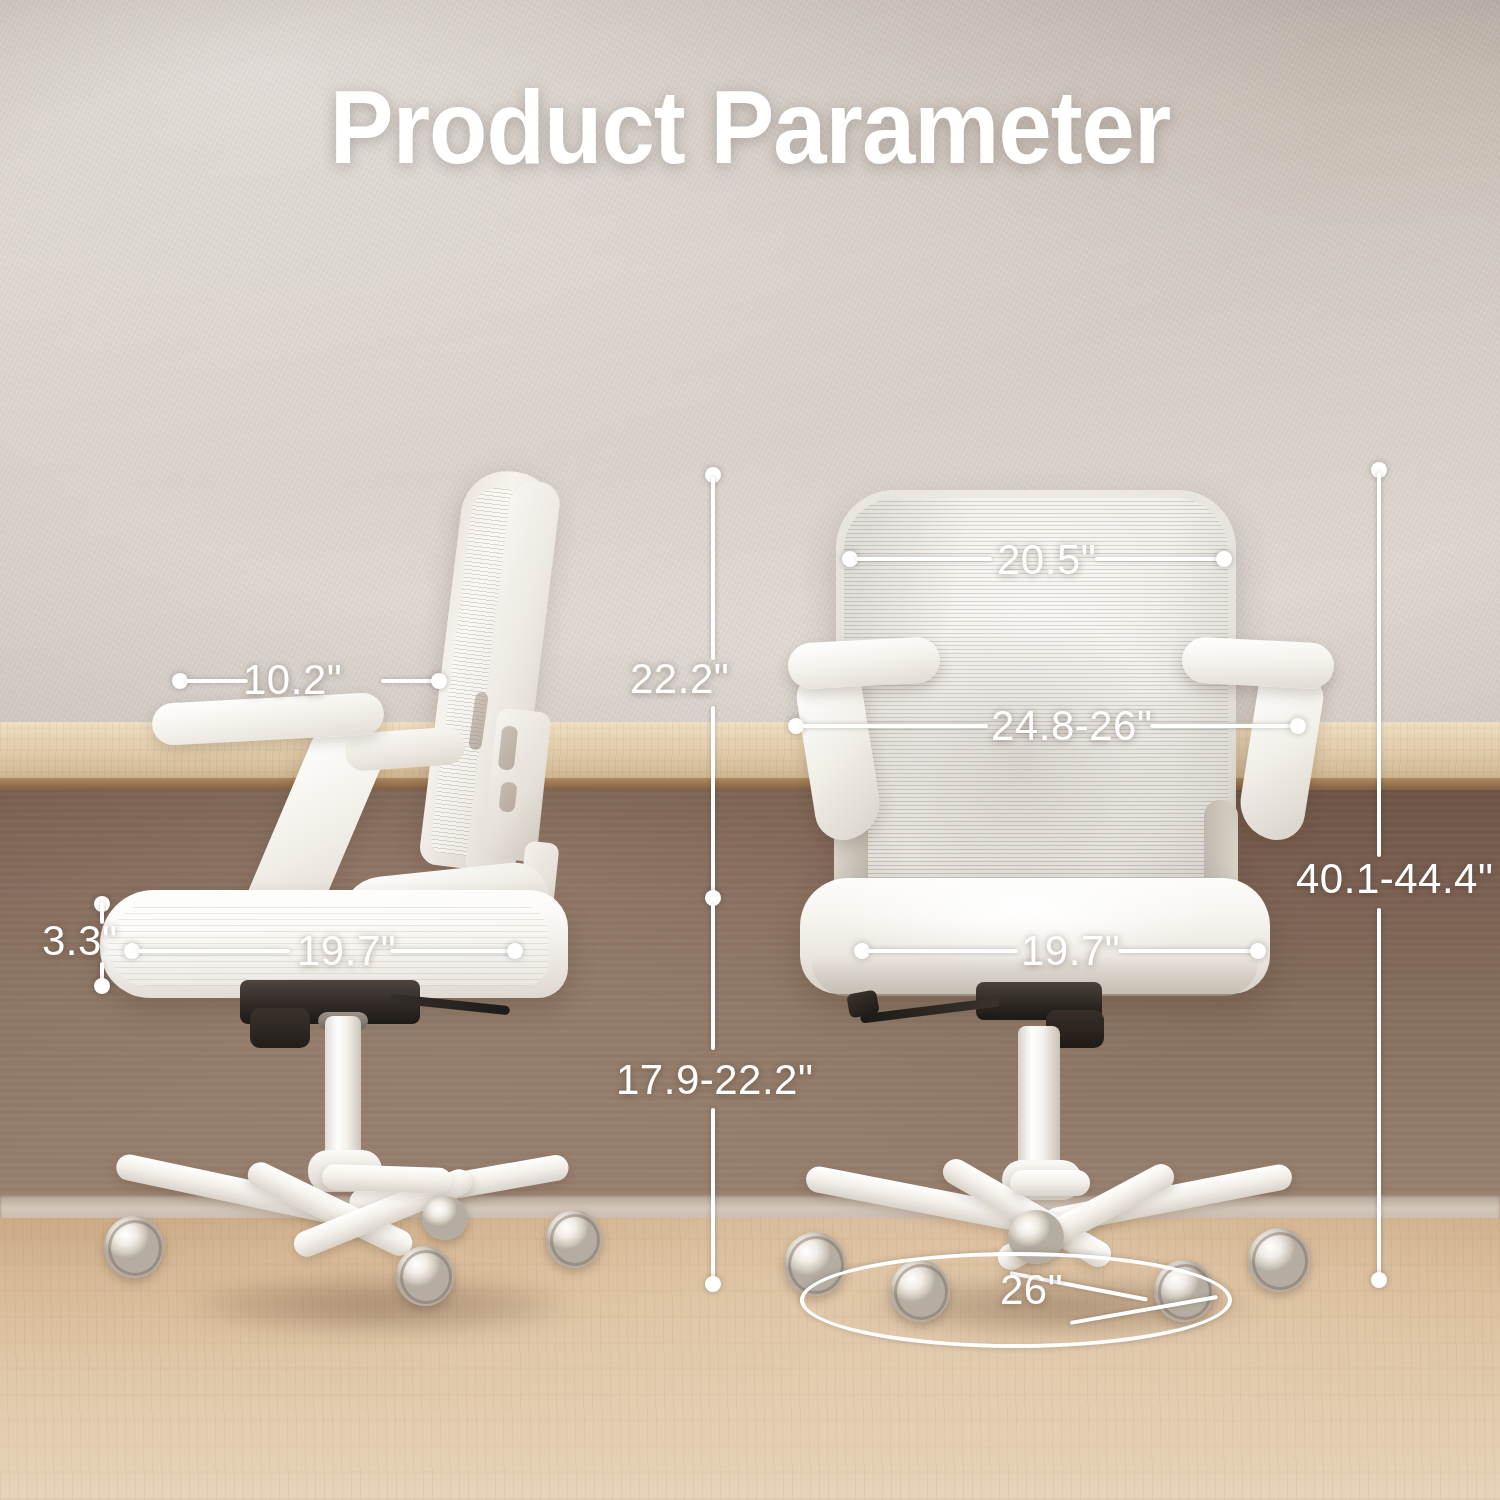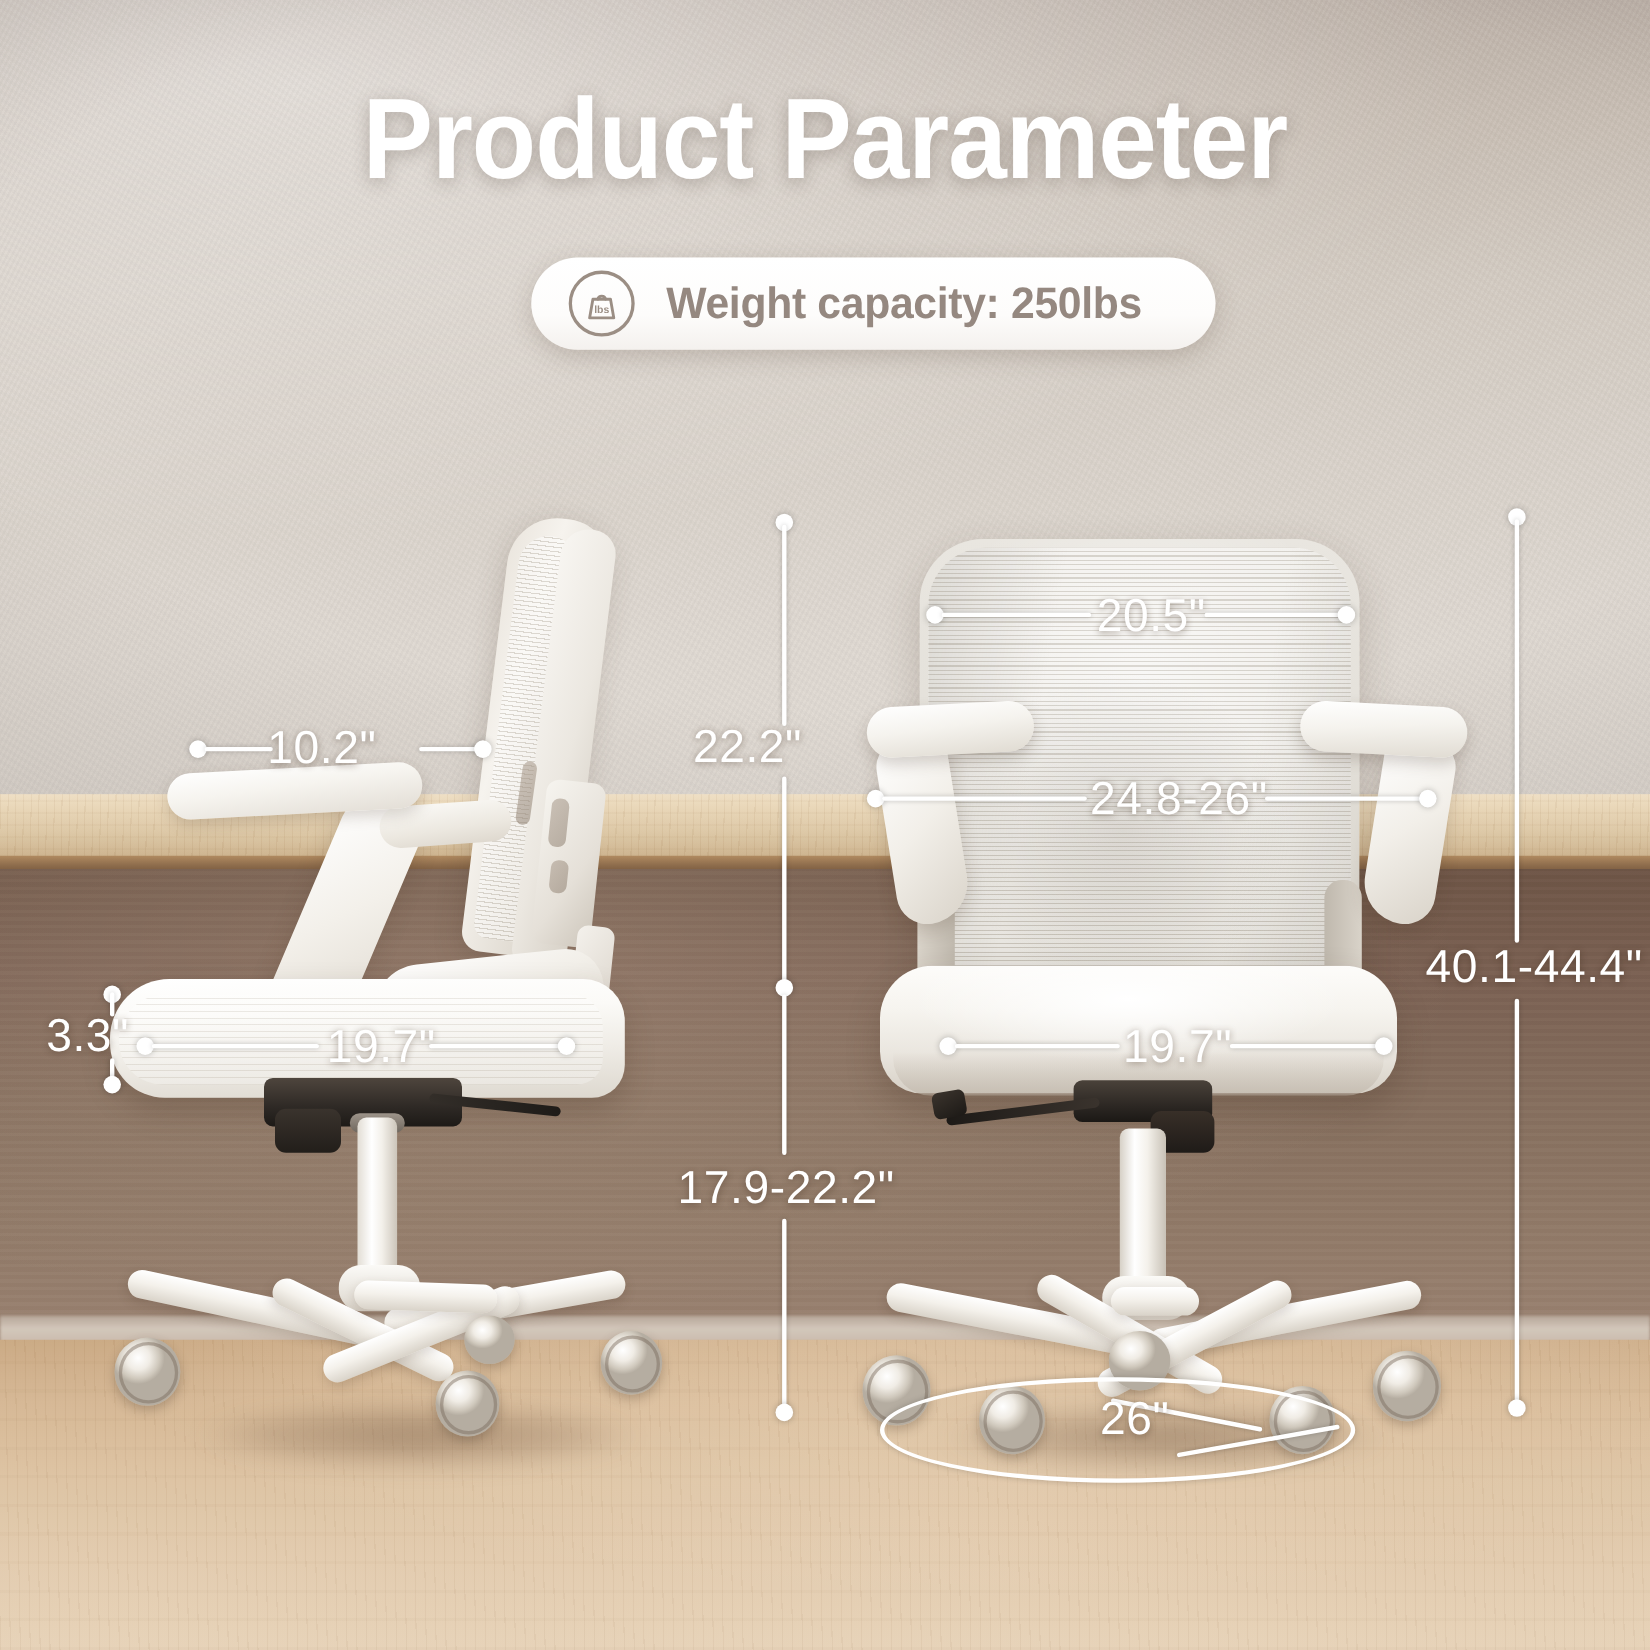--- a/index.html
+++ b/index.html
@@ -492,24 +492,14 @@
 
     <div class="ring" style="left:800px;top:1252px;width:424px;height:88px;"></div>
     <div class="dl h" style="left:1010px;top:1271px;width:140px;transform:rotate(11deg);transform-origin:left center;"></div>
     <div class="dl h" style="left:1070px;top:1321px;width:150px;transform:rotate(-10deg);transform-origin:left center;"></div>
     <div class="dim-txt" style="left:1000px;top:1266px;">26"</div>
 
   </div>
 
   <div id="title">Product Parameter</div>
 
-  <div id="badge">
-    <span class="badge-icon">
-      <svg width="34" height="34" viewBox="0 0 34 34" aria-hidden="true">
-        <path d="M9 13 L25 13 L28 30 L6 30 Z" fill="none" stroke="#9b8e84" stroke-width="2.6" stroke-linejoin="round"></path>
-        <path d="M13.5 13 A3.6 3.6 0 0 1 20.5 13" fill="none" stroke="#9b8e84" stroke-width="2.6" stroke-linecap="round"></path>
-        <text x="17" y="25.5" text-anchor="middle" font-family="Liberation Sans, DejaVu Sans, sans-serif" font-size="9.5" font-weight="bold" fill="#9b8e84">lbs</text>
-      </svg>
-    </span>
-    <span class="badge-label">Weight capacity: 250lbs</span>
-  </div>
 
 </div>
 
 </body></html>

